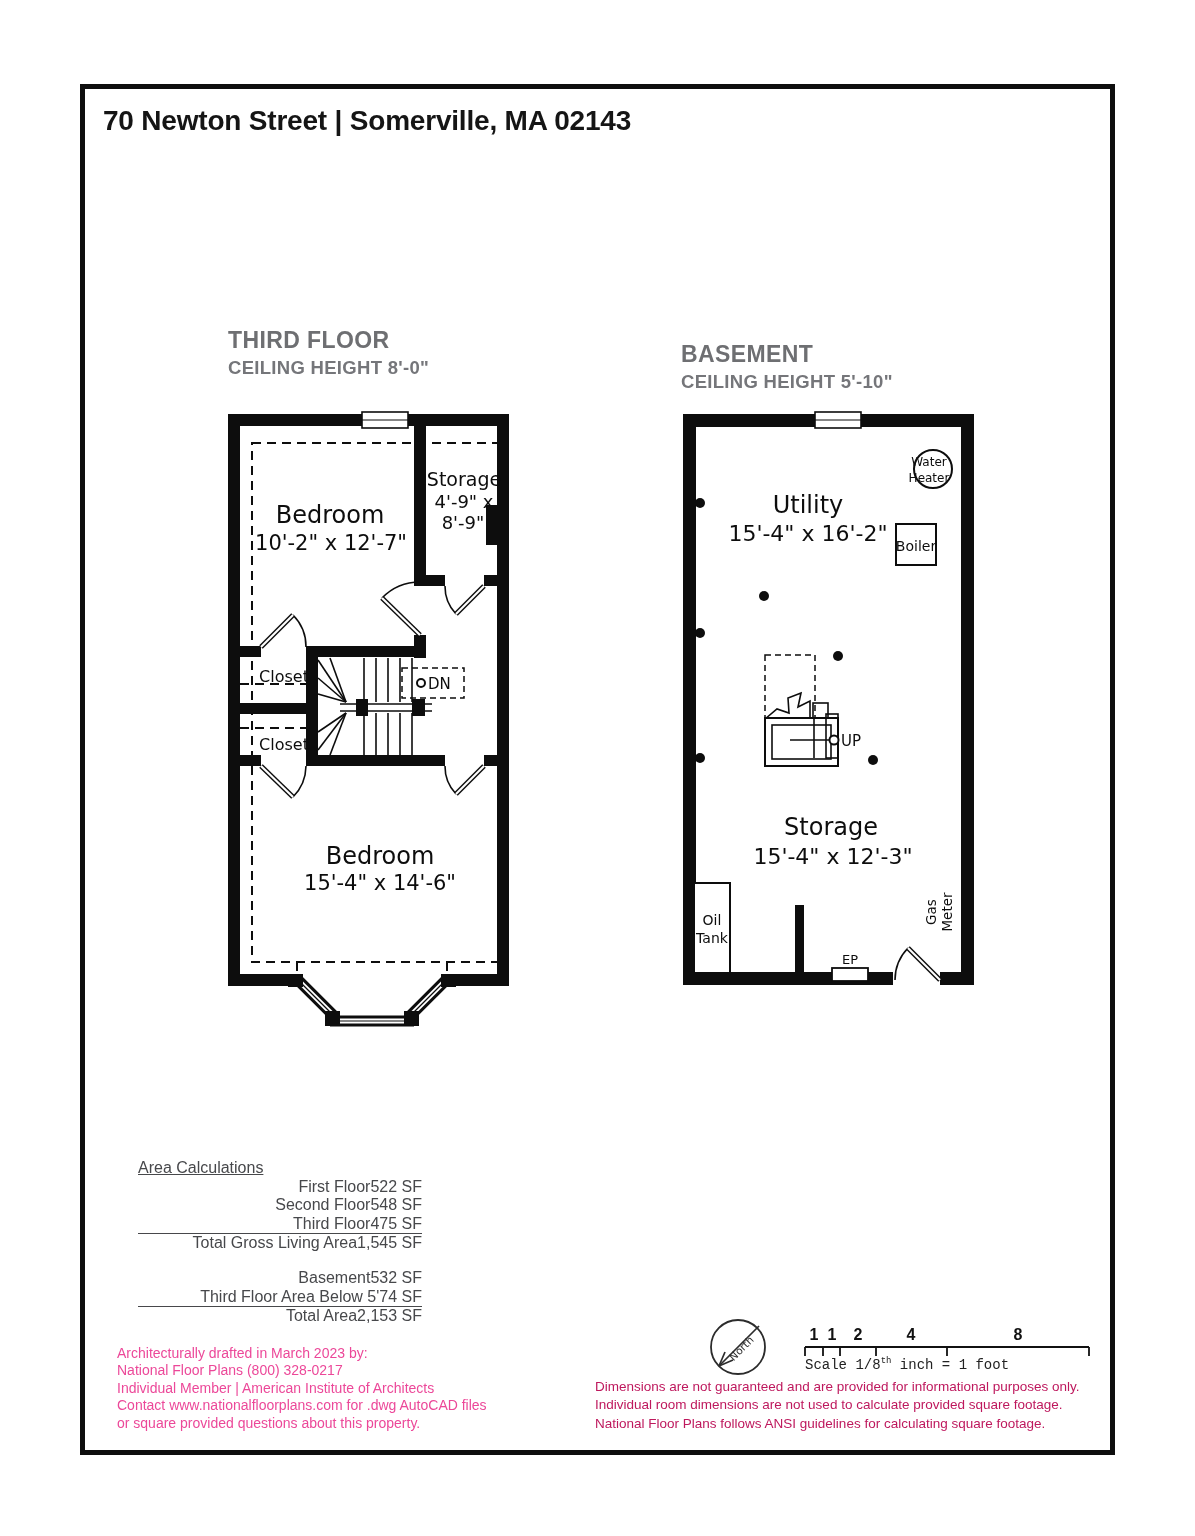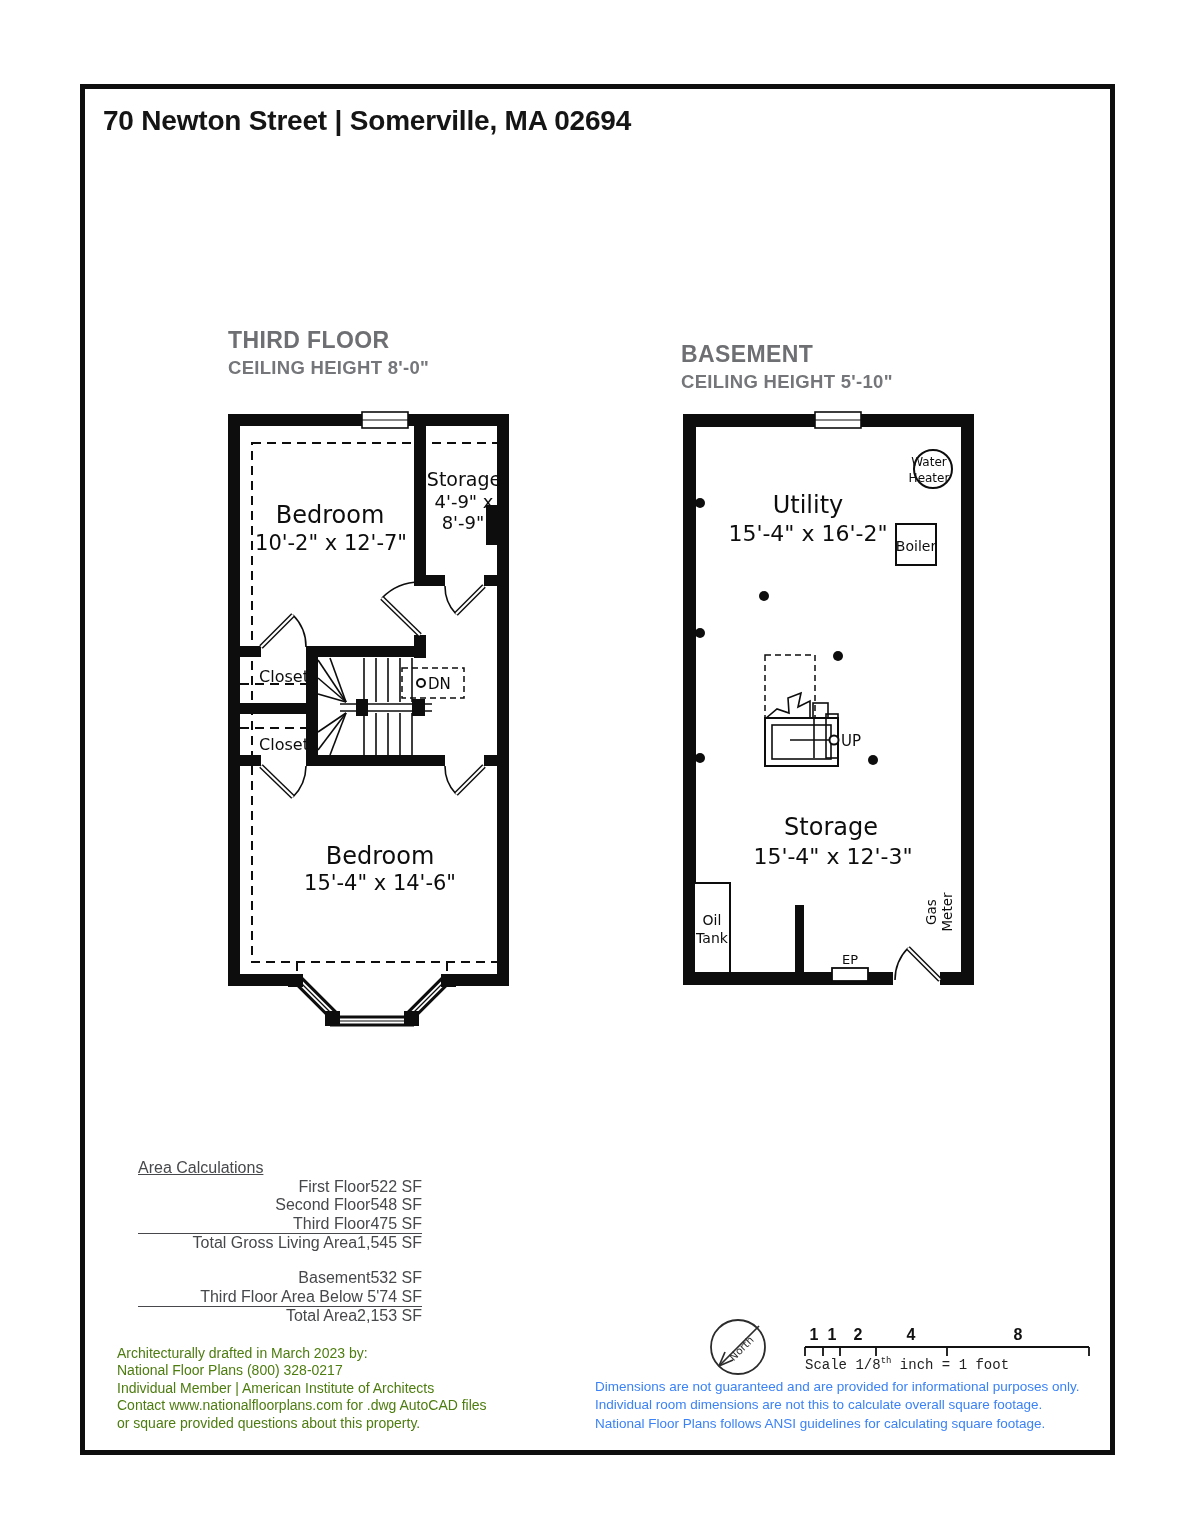--- a/index.html
+++ b/index.html
@@ -12,43 +12,43 @@
   .floor-head{font-size:23px;font-weight:bold;color:#6e6f72;letter-spacing:.4px;}
   .floor-sub{font-size:18.5px;font-weight:bold;color:#75767a;letter-spacing:.3px;}
   .plan-svg{position:absolute;}
   .plan-svg text{font-family:"DejaVu Sans",sans-serif;fill:#0d0d0d;}
   
   .area-calc{left:117px;top:1159px;width:284px;font-size:16px;color:#47484b;line-height:18.6px;margin-left:21px;}
   .area-calc .heading{text-decoration:underline;}
   .acrow{display:flex;justify-content:flex-end;}
   .acrow.sum{border-bottom:1.6px solid #47484b;}
   .acgap{height:16px;}
-  .credits{left:117px;top:1345px;font-size:14px;color:#4d7c0f;line-height:17.4px;}
-  .disclaimer{left:595px;top:1378px;font-size:13.5px;color:#3b82f6;line-height:18.3px;}
+  .credits{left:117px;top:1345px;font-size:14px;color:#ec4899;line-height:17.4px;}
+  .disclaimer{left:595px;top:1378px;font-size:13.5px;color:#be185d;line-height:18.3px;}
   .scale-caption{left:805px;top:1356px;font-size:14px;color:#222;font-family:Liberation Mono, monospace;}
   .scale-caption sup{font-size:9px;}
   svg .wall{fill:#0d0d0d;stroke:none;}
   svg .thin{stroke:#0d0d0d;stroke-width:1.6;fill:none;}
   svg .dash{stroke:#0d0d0d;stroke-width:2;fill:none;stroke-dasharray:9 6;}
   svg .dash2{stroke:#0d0d0d;stroke-width:1.5;fill:none;stroke-dasharray:6 4;}
   svg .fixt{stroke:#0d0d0d;stroke-width:2;fill:#ffffff;}
   svg .leafb{stroke:#0d0d0d;stroke-width:5;fill:none;}
   svg .leafw{stroke:#ffffff;stroke-width:2.2;fill:none;}
   svg .winb{stroke:#0d0d0d;stroke-width:11;fill:none;}
   svg .winw{stroke:#ffffff;stroke-width:5;fill:none;}
   svg .winc{stroke:#0d0d0d;stroke-width:1.2;fill:none;}
 </style>
 </head>
 <body>
 
 <div class="page">
 
   <div class="abs border-frame"></div>
 
-  <div class="abs title">70 Newton Street | Somerville, MA 02694</div>
+  <div class="abs title">70 Newton Street | Somerville, MA 02143</div>
 
   <div class="abs floor-head" style="left:228px;top:327px;">THIRD FLOOR</div>
   <div class="abs floor-sub" style="left:228px;top:357px;">CEILING HEIGHT 8'-0"</div>
   <div class="abs floor-head" style="left:681px;top:341px;">BASEMENT</div>
   <div class="abs floor-sub" style="left:681px;top:371px;">CEILING HEIGHT 5'-10"</div>
 
   <svg class="plan-svg" style="left:220px;top:405px;" width="300" height="640" viewBox="220 405 300 640">
 
     <g>
       <path class="dash" d="M252,443 H499 V962 H252 Z"></path>
@@ -310,17 +310,17 @@
       <text x="34" y="17">1</text>
       <text x="60" y="17">2</text>
       <text x="113" y="17">4</text>
       <text x="220" y="17">8</text>
     </g>
   </svg>
   <div class="abs scale-caption"><span>Scale 1/8</span><sup>th</sup><span> inch = 1 foot</span></div>
 
   <div class="abs disclaimer">
     <div>Dimensions are not guaranteed and are provided for informational purposes only.</div>
-    <div>Individual room dimensions are not this to calculate overall square footage.</div>
+    <div>Individual room dimensions are not used to calculate provided square footage.</div>
     <div>National Floor Plans follows ANSI guidelines for calculating square footage.</div>
   </div>
 
 </div>
 
 </body></html>

